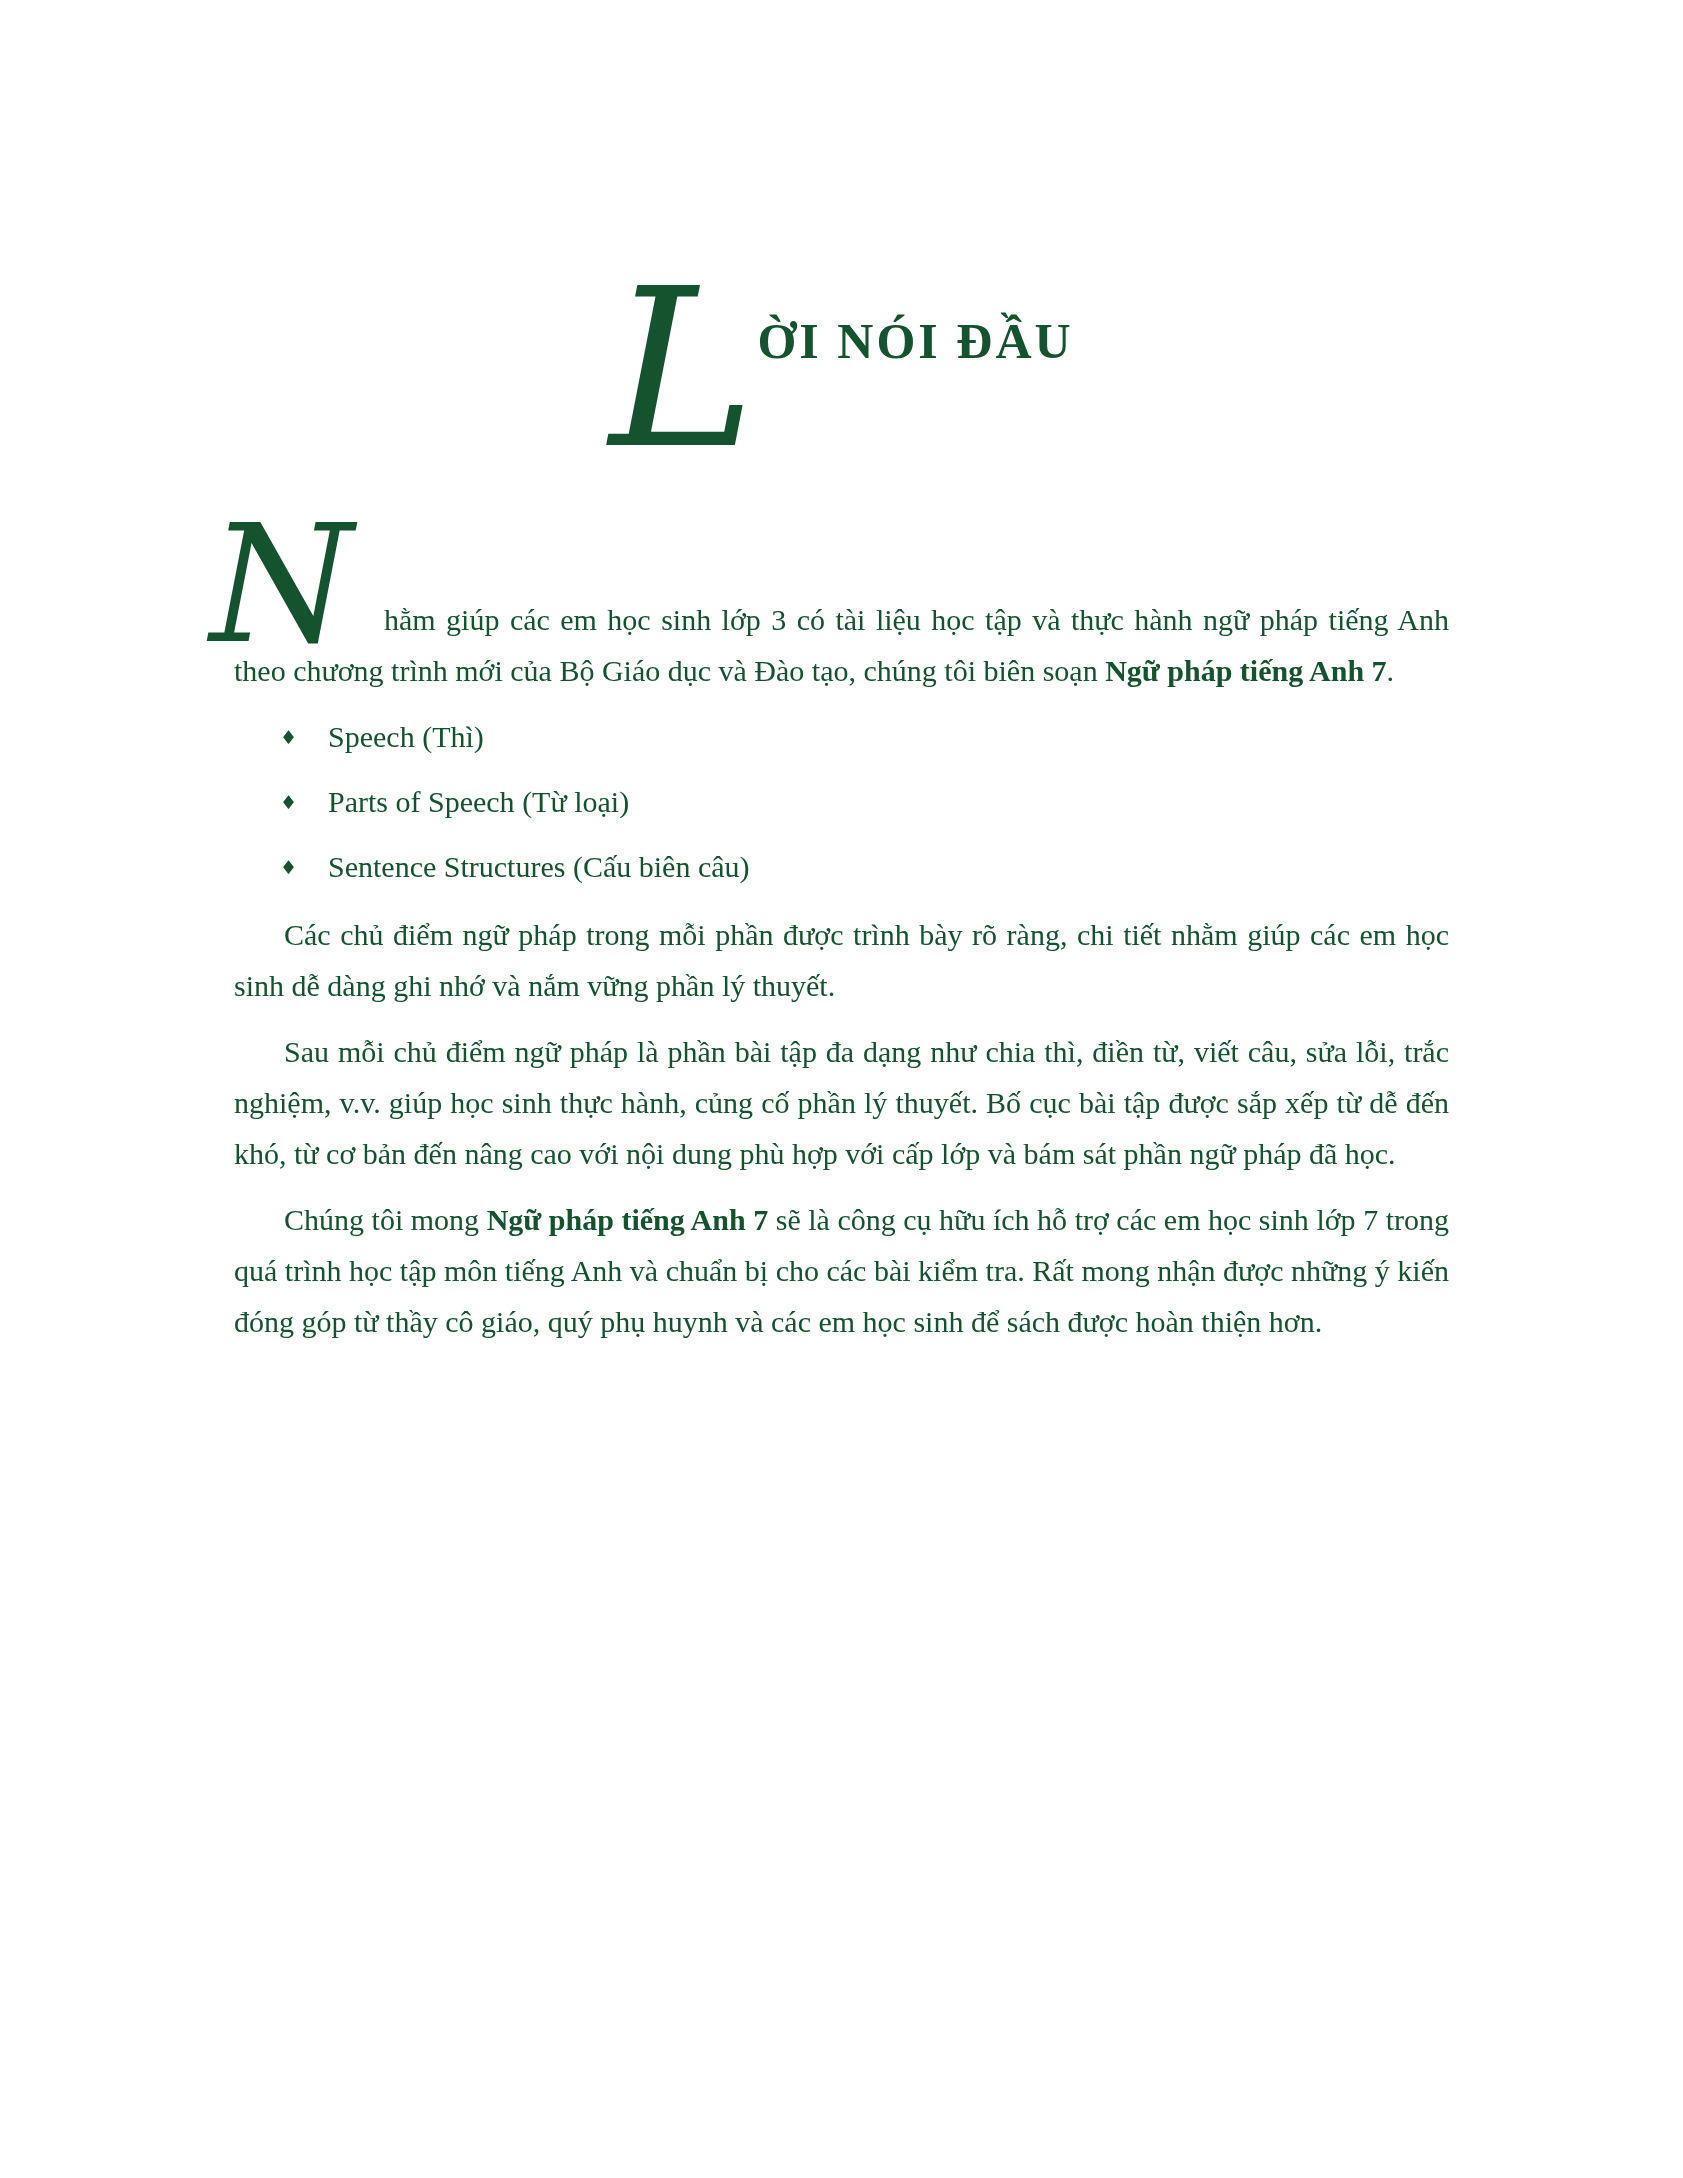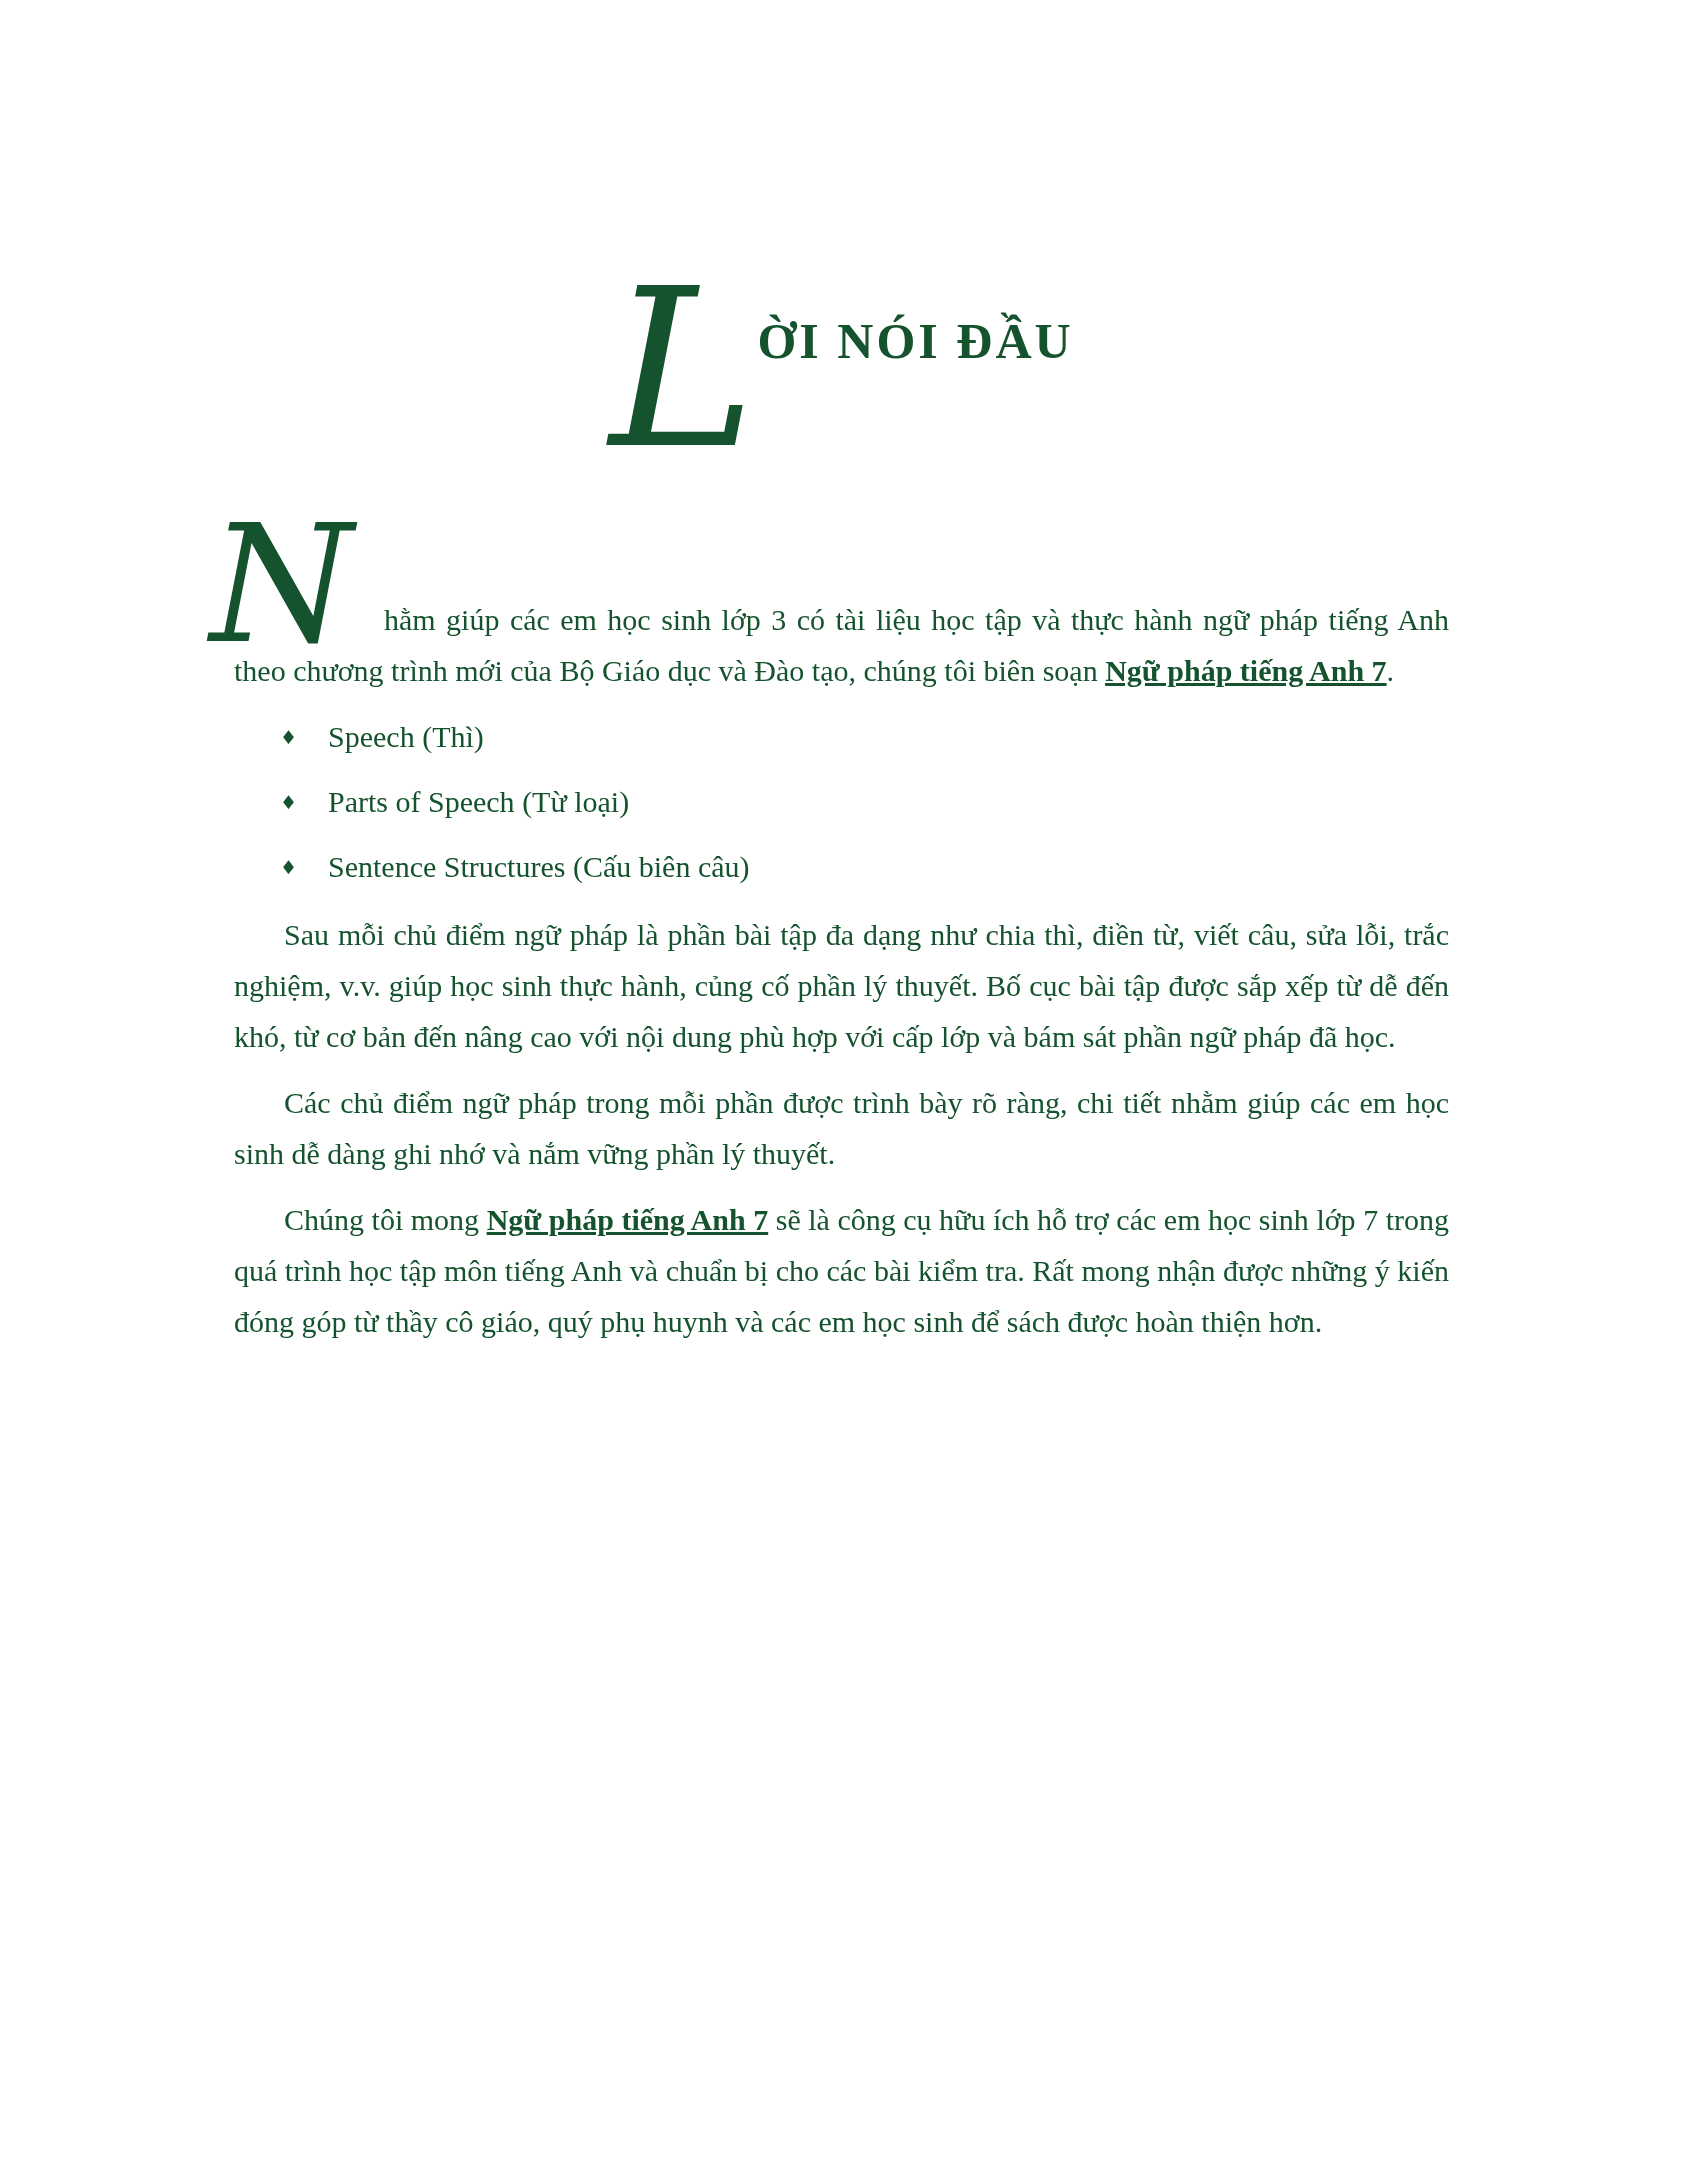--- a/index.html
+++ b/index.html
@@ -59,21 +59,21 @@
     position: absolute;
     left: -24px;
     top: -91px;
     font-family: "DejaVu Serif", serif;
     font-style: italic;
     font-weight: 400;
     font-size: 163px;
     line-height: 1;
     text-indent: 0;
   }
-  b { font-weight: 700; text-decoration: underline; }
+  b { font-weight: 700; }
   .vn { }
   
   .bullets {
     list-style: none;
     margin: 6px 0 17px 0;
     padding: 0;
   }
   .bullets li {
     position: relative;
     padding-left: 94px;
@@ -112,23 +112,23 @@
       <li>
         <span class="bullet-marker">♦</span>
         <span>Parts of Speech </span><span class="vn">(Từ loại)</span>
       </li>
       <li>
         <span class="bullet-marker">♦</span>
         <span>Sentence Structures </span><span class="vn">(Cấu biên câu)</span>
       </li>
     </ul>
 
+    <p class="para indent">Các chủ điểm ngữ pháp trong mỗi phần được trình bày rõ ràng, chi tiết nhằm giúp các em học sinh dễ dàng ghi nhớ và nắm vững phần lý thuyết.</p>
+
     <p class="para indent">Sau mỗi chủ điểm ngữ pháp là phần bài tập đa dạng như chia thì, điền từ, viết câu, sửa lỗi, trắc nghiệm, v.v. giúp học sinh thực hành, củng cố phần lý thuyết. Bố cục bài tập được sắp xếp từ dễ đến khó, từ cơ bản đến nâng cao với nội dung phù hợp với cấp lớp và bám sát phần ngữ pháp đã học.</p>
-
-    <p class="para indent">Các chủ điểm ngữ pháp trong mỗi phần được trình bày rõ ràng, chi tiết nhằm giúp các em học sinh dễ dàng ghi nhớ và nắm vững phần lý thuyết.</p>
 
     <p class="para indent">
       <span>Chúng tôi mong </span><b>Ngữ pháp tiếng Anh 7</b><span> sẽ là công cụ hữu ích hỗ trợ các em học sinh lớp 7 trong quá trình học tập môn tiếng Anh và chuẩn bị cho các bài kiểm tra. Rất mong nhận được những ý kiến đóng góp từ thầy cô giáo, quý phụ huynh và các em học sinh để sách được hoàn thiện hơn.</span>
     </p>
 
 
 
   </main>
 </div>
 

